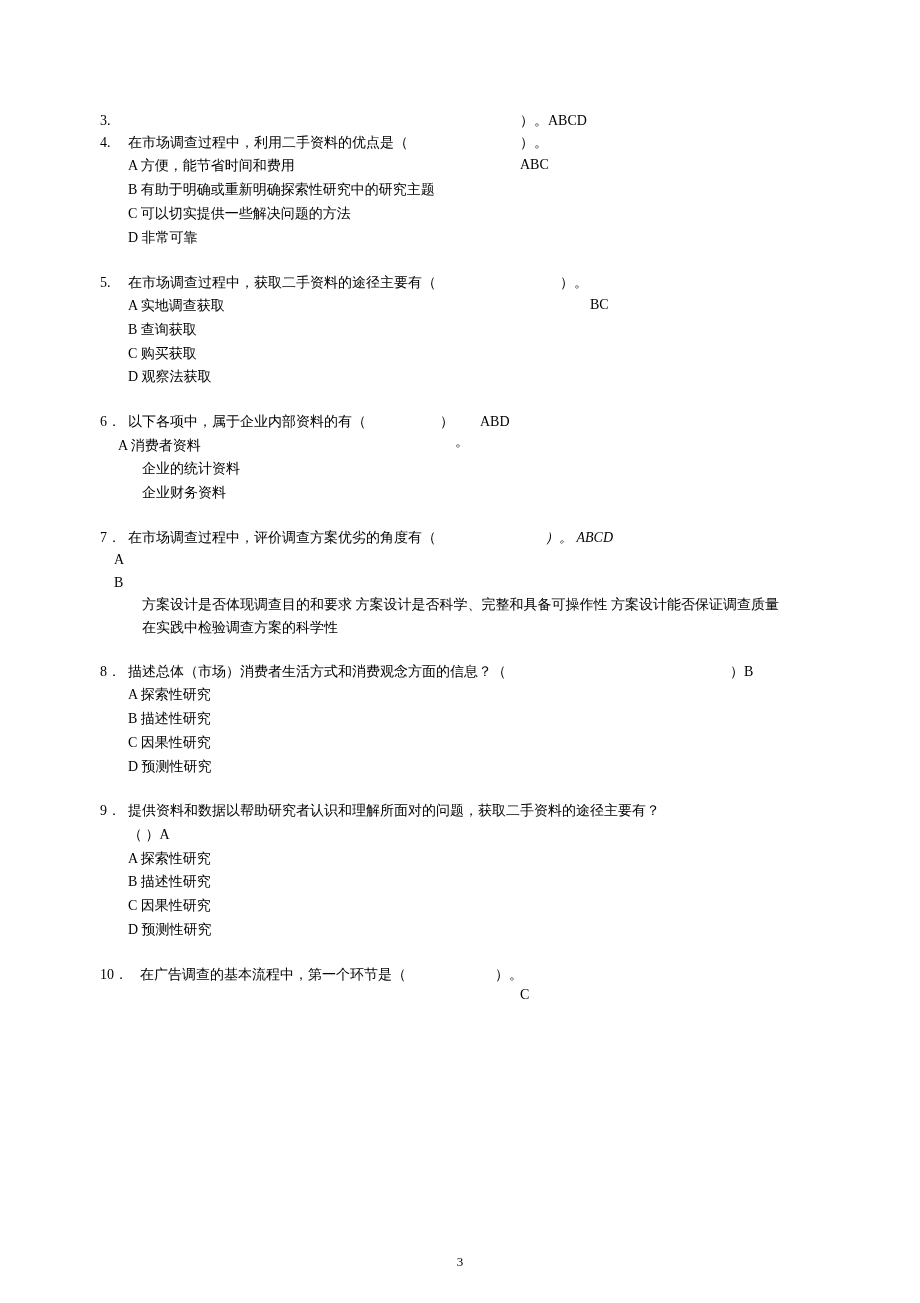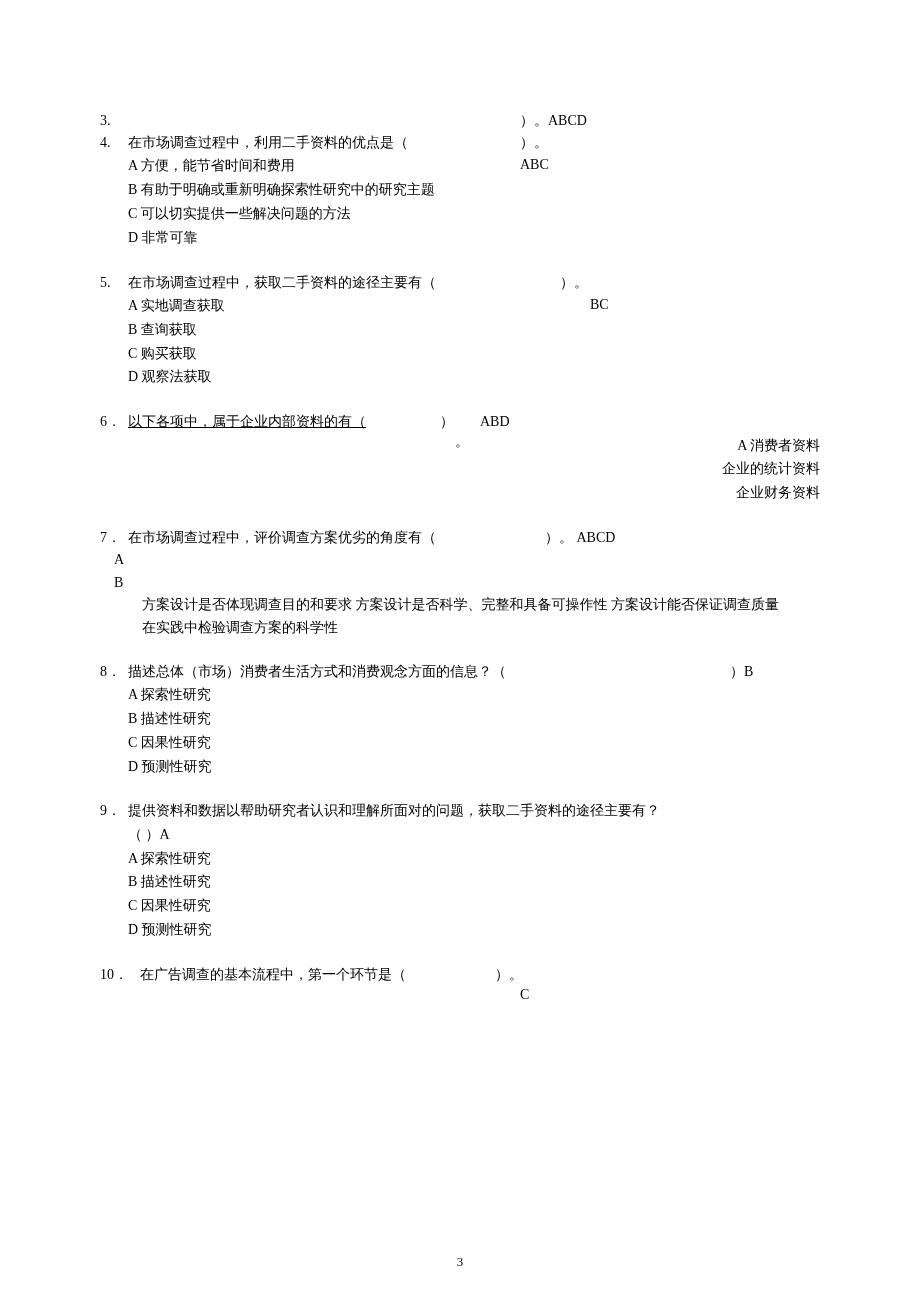--- a/index.html
+++ b/index.html
@@ -20,21 +20,21 @@
     .ans-mark { position: absolute; }
     .opt { display: block; line-height: 1.7; }
     .page-num { position: absolute; bottom: 30px; left: 0; right: 0; text-align: center; font-size: 13px; }
     .q3 .qbody { width: 335px; }
     .q4 .ans1 { left: 420px; top: 0; }
     .q4 .ans2 { left: 420px; top: 22px; }
     .q5 .ans1 { left: 460px; top: 0; }
     .q5 .ans2 { left: 490px; top: 22px; }
     .q6 .ans-mark { left: 380px; top: 0; }
     .q6 .dot { position:absolute; left: 355px; top: 20px;}
-    .q7 .ans-mark { left: 445px; top: 0; }
+    .q7 .ans-mark { left: 445px; top: 0; font-style: italic; }
     .q8 .ans-mark { left: 630px; top: 0; }
     .q10 .ans1 { left:395px; top:0;}
     .q10 .ans2 { left:420px; top:20px;}
   </style>
 </head>
 <body>
 
 <div class="q q3">
   <span class="qnum">3.</span>
   <span class="ans-mark" style="left:420px; top:0;">）。ABCD</span>
@@ -61,27 +61,27 @@
     <span class="opt">B 查询获取</span>
     <span class="opt">C 购买获取</span>
     <span class="opt">D 观察法获取</span>
   </div>
   <span class="ans-mark ans1">）。</span>
   <span class="ans-mark ans2">BC</span>
 </div>
 
 <div class="q q6">
   <span class="qnum" style="left:0;">6．</span>
-  <div style="margin-left:28px;text-decoration:underline;">
+  <div style="margin-left:28px;">
     <span>以下各项中，属于企业内部资料的有（</span>
     <span style="position:absolute; left:340px; top:0;">）</span>
     <span class="ans-mark">ABD</span>
     <span class="dot">。</span>
   </div>
-  <div style="margin-left:18px;text-align:right;">
+  <div style="margin-left:18px;">
     <span class="opt">A  消费者资料</span>
     <div style="margin-left:24px;">
       <span class="opt">企业的统计资料</span>
       <span class="opt">企业财务资料</span>
     </div>
   </div>
 </div>
 
 <div class="q q7">
   <span style="position:absolute;left:0;top:0;">7．</span>

